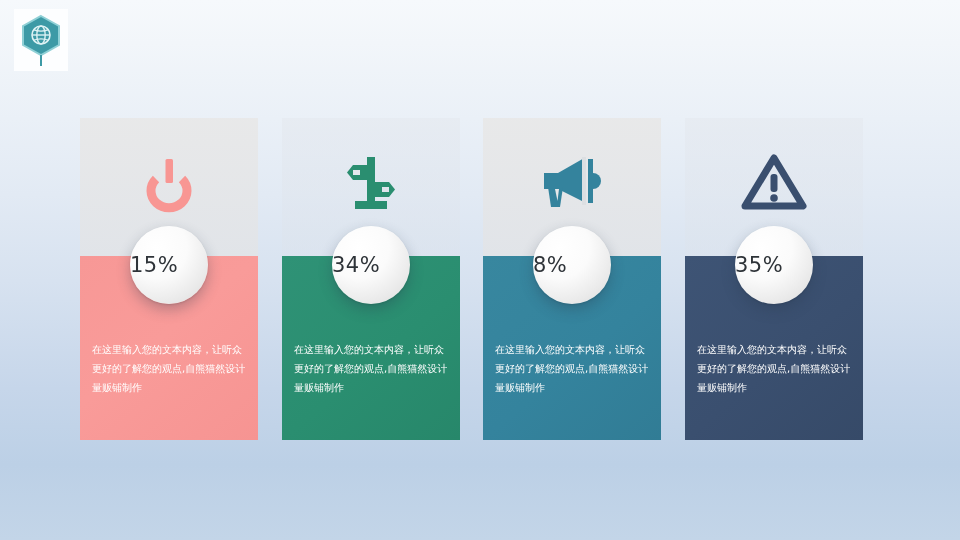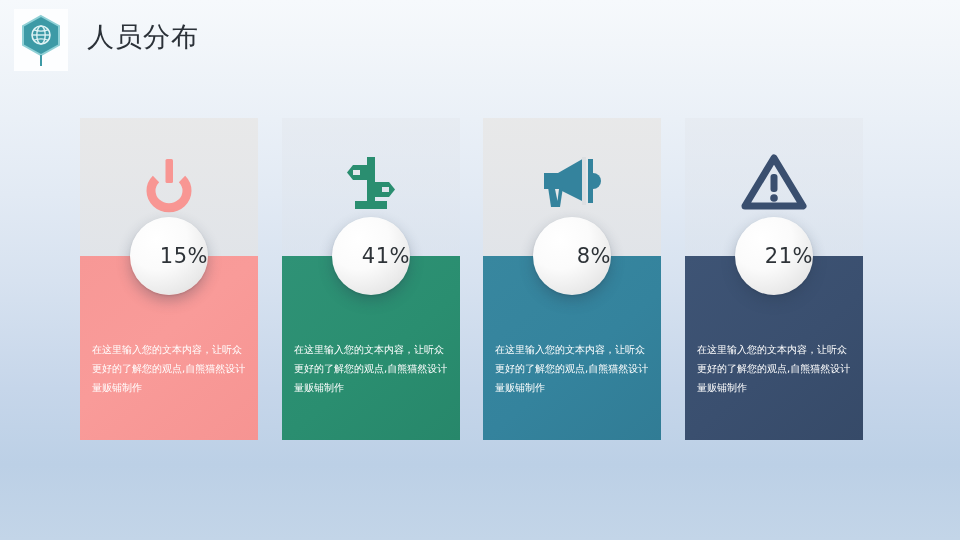--- a/index.html
+++ b/index.html
@@ -115,30 +115,30 @@
     line-height: 19px;
     color: #ffffff;
     font-family: "DejaVu Sans", "Liberation Sans", sans-serif;
     letter-spacing: 0px;
   }
 
   
   .bubble {
     position: absolute;
     left: 50%;
-    top: 99px;
+    top: 108px;
     width: 78px;
     height: 78px;
     margin-left: -39px;
     border-radius: 50%;
     background: radial-gradient(circle at 34% 28%, #ffffff 0%, #fbfbfb 40%, #eaeaea 72%, #d9d9d9 100%);
     box-shadow: 0 6px 14px rgba(40,55,75,0.30), 0 1px 2px rgba(0,0,0,0.12);
     display: flex;
     align-items: center;
-    justify-content: flex-end;
+    justify-content: flex-start;
     z-index: 5;
   }
   .bubble-label {
     font-size: 21px;
     color: #2e3338;
     font-family: "DejaVu Sans", "Liberation Sans", sans-serif;
     letter-spacing: 0.5px;
   }
 </style>
 </head>
@@ -153,21 +153,20 @@
         <polygon points="27,7 45,17 45,36 27,46 9,36 9,17" fill="#3d9aa6" stroke="#8fd0d6" stroke-width="2"></polygon>
         <line x1="27" y1="46" x2="27" y2="57" stroke="#3d9aa6" stroke-width="2"></line>
         <circle cx="27" cy="26" r="9" fill="none" stroke="#ddf2f4" stroke-width="1.6"></circle>
         <ellipse cx="27" cy="26" rx="4.2" ry="9" fill="none" stroke="#ddf2f4" stroke-width="1.4"></ellipse>
         <line x1="18" y1="26" x2="36" y2="26" stroke="#ddf2f4" stroke-width="1.4"></line>
         <path d="M19.4 20.6 Q27 23.6 34.6 20.6" fill="none" stroke="#ddf2f4" stroke-width="1.2"></path>
         <path d="M19.4 31.4 Q27 28.4 34.6 31.4" fill="none" stroke="#ddf2f4" stroke-width="1.2"></path>
       </svg>
     </div>
 
-    <div class="slide-title">人员分布</div>
   </div>
 
   <div id="cards">
 
     <div class="card c0">
       <div class="card-top">
         <div class="icon-wrap">
           <svg width="66" height="66" viewBox="0 0 66 66">
             <path d="M20 30 a18 17 0 1 0 26 0" fill="none" stroke="#f89693" stroke-width="9" stroke-linecap="butt"></path>
             <rect x="29.5" y="10" width="7.5" height="24" rx="1.5" fill="#f89693"></rect>
@@ -189,21 +188,21 @@
             <rect x="14" y="50" width="32" height="8" fill="#2a8e70"></rect>
             <path d="M30 14 H12 L6 21.5 L12 29 H30 Z" fill="#2a8e70"></path>
             <path d="M30 31 H48 L54 38.5 L48 46 H30 Z" fill="#2a8e70"></path>
             <rect x="12" y="19" width="7" height="5" fill="#e4e8ee"></rect>
             <rect x="41" y="36" width="7" height="5" fill="#dfe4ec"></rect>
           </svg>
         </div>
       </div>
       <div class="card-bottom" style="background: linear-gradient(140deg, #2f9276 0%, #2a8e70 55%, #27876a 100%);"></div>
       <div class="bubble">
-        <span class="bubble-label">41%</span>
+        <span class="bubble-label">34%</span>
       </div>
       <div class="card-text">在这里输入您的文本内容，让听众更好的了解您的观点,自熊猫然设计量贩铺制作</div>
     </div>
 
     <div class="card c2">
       <div class="card-top">
         <div class="icon-wrap">
           <svg width="72" height="62" viewBox="0 0 72 62">
             <path d="M8 22 H22 L50 6 V52 L22 38 H8 Z" fill="#34839d"></path>
             <rect x="52" y="8" width="5" height="44" fill="#34839d"></rect>
@@ -226,19 +225,19 @@
         <div class="icon-wrap">
           <svg width="68" height="60" viewBox="0 0 68 60">
             <path d="M34 6 L63 54 H5 Z" fill="none" stroke="#3a4f6f" stroke-width="7" stroke-linejoin="round"></path>
             <rect x="30.5" y="22" width="7" height="18" rx="3" fill="#3a4f6f"></rect>
             <circle cx="34" cy="46" r="3.8" fill="#3a4f6f"></circle>
           </svg>
         </div>
       </div>
       <div class="card-bottom" style="background: linear-gradient(140deg, #3e5475 0%, #3a4f6f 55%, #364a68 100%);"></div>
       <div class="bubble">
-        <span class="bubble-label">21%</span>
+        <span class="bubble-label">35%</span>
       </div>
       <div class="card-text">在这里输入您的文本内容，让听众更好的了解您的观点,自熊猫然设计量贩铺制作</div>
     </div>
 
   </div>
 </div>
 
 </body></html>

